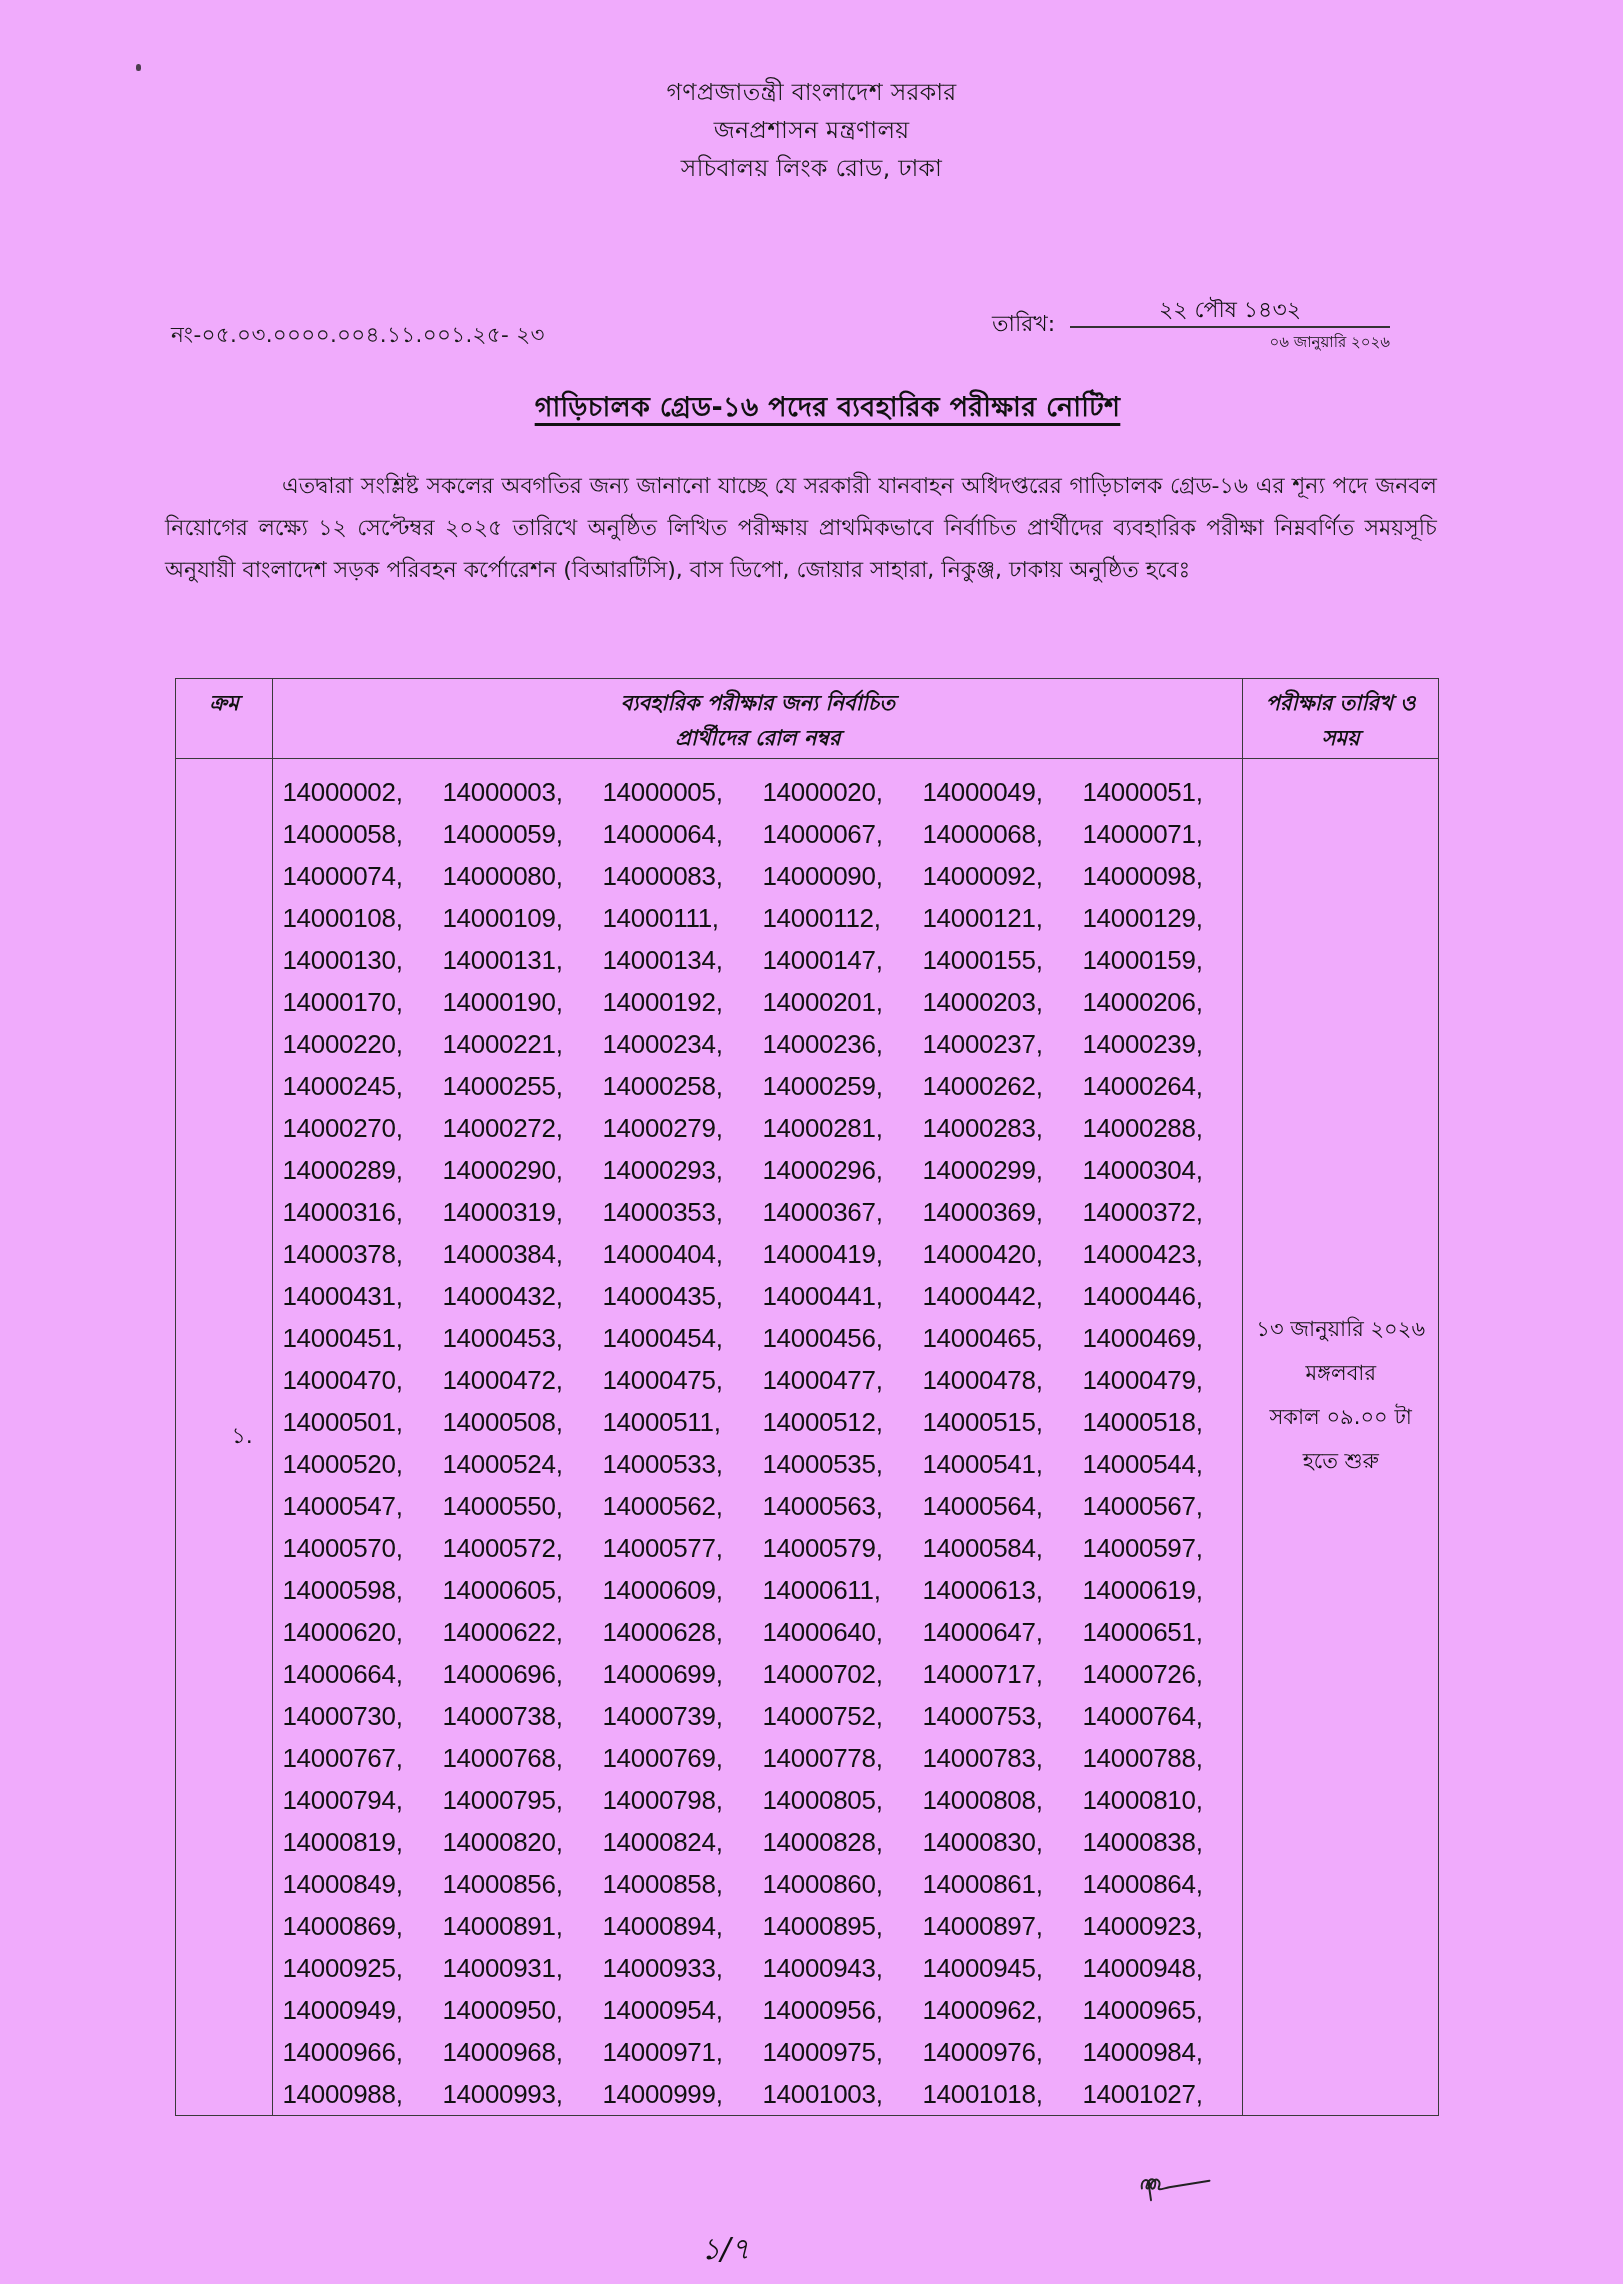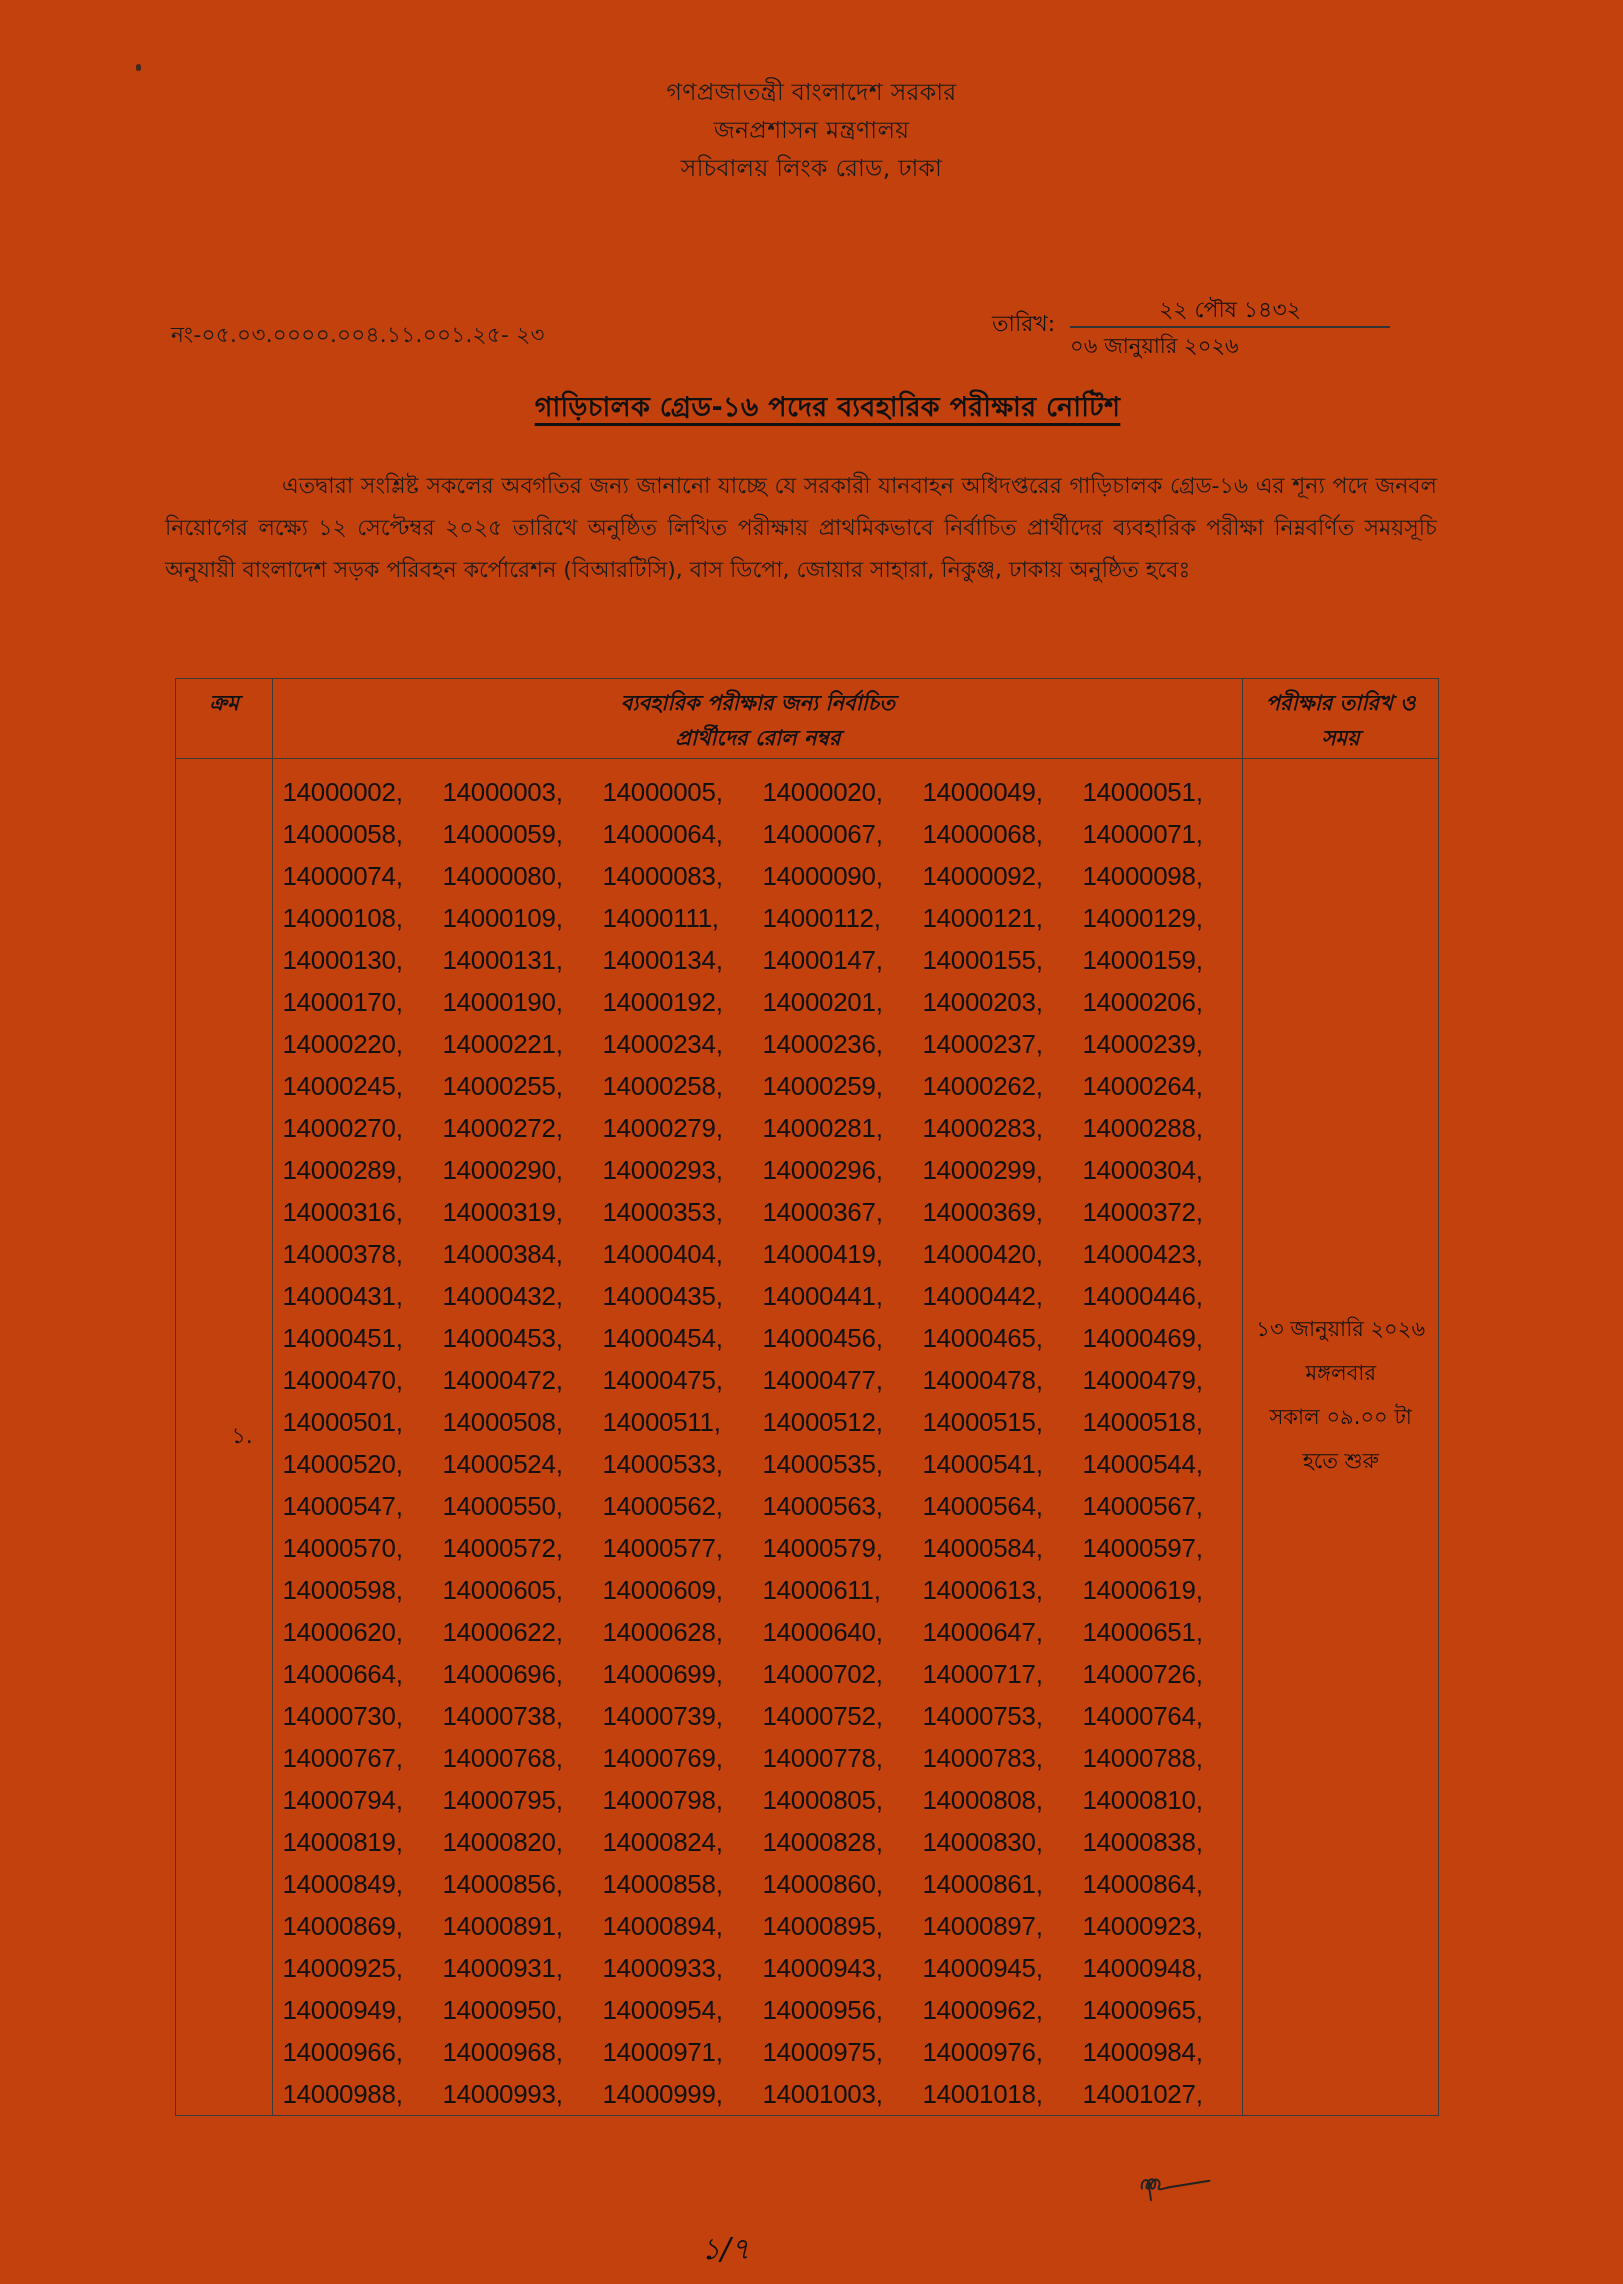--- a/index.html
+++ b/index.html
@@ -1,34 +1,34 @@
 <!DOCTYPE html>
 <html style="font-size:10.4px"><head>
 <meta charset="utf-8">
 <style>
   html, body { margin: 0; padding: 0; background: #ffffff; }
   body {
     width: 1623px; height: 2284px; position: relative; overflow: hidden;
     font-family: "DejaVu Sans", "Liberation Sans", sans-serif; color: #111111;
   }
-  .page { position: absolute; left: 0; top: 0; width: 1623px; height: 2284px; background: #c2410c; }
+  .page { position: absolute; left: 0; top: 0; width: 1623px; height: 2284px; background: #f0abfc; }
 
   .speck { position: absolute; left: 136px; top: 64px; width: 5.2px; height: 6.5px; background: #222; border-radius: 40%; opacity: .8; }
 
   .letterhead { position: absolute; left: 0; width: 1623px; top: 73px; text-align: center; }
   .lh-line { font-size: 23.5px; line-height: 38px; height: 38px; letter-spacing: 0.3px; color: #1a1a1a; }
   .lh-web { font-family: "Liberation Serif", "DejaVu Serif", serif; font-size: 29px; line-height: 38px; text-decoration: underline; text-underline-offset: 5.2px; color: #222; }
 
   .memo { position: absolute; left: 171px; top: 318px; font-size: 21.5px; color: #1a1a1a; letter-spacing: 0.3px; }
 
   .date-block { position: absolute; left: 992px; top: 292px; width: 424px; height: 72px; }
   .date-label { position: absolute; left: 0; top: 14.4px; font-size: 22px; }
   .date-top { position: absolute; left: 78px; width: 320px; top: 0; text-align: center; font-size: 22px; }
   .date-rule { position: absolute; left: 78px; width: 320px; top: 34px; border-top: 2px solid #333; }
-  .date-bottom { position: absolute; left: 78px; width: 320px; top: 38px; text-align: left; font-size: 21px; }
+  .date-bottom { position: absolute; left: 78px; width: 320px; top: 38px; text-align: right; font-size: 15px; }
 
   .title { position: absolute; left: 16px; width: 1623px; top: 386px; text-align: center; }
   .title span { font-size: 27px; font-weight: bold; text-decoration: underline; text-decoration-thickness: 2.6px; text-underline-offset: 6.5px; letter-spacing: 0.3px; }
 
   .para { position: absolute; left: 165px; width: 1272px; top: 465px; font-size: 22px; line-height: 42px; text-align: justify; color: #1a1a1a; }
   .para .indent { display: inline-block; width: 117px; }
 
   table.roll { position: absolute; left: 175px; top: 678px; width: 1264px; border-collapse: collapse; }
   table.roll th, table.roll td { border: 1.3px solid #3a3a3a; }
   table.roll thead tr { height: 80px; font-style: italic; }

